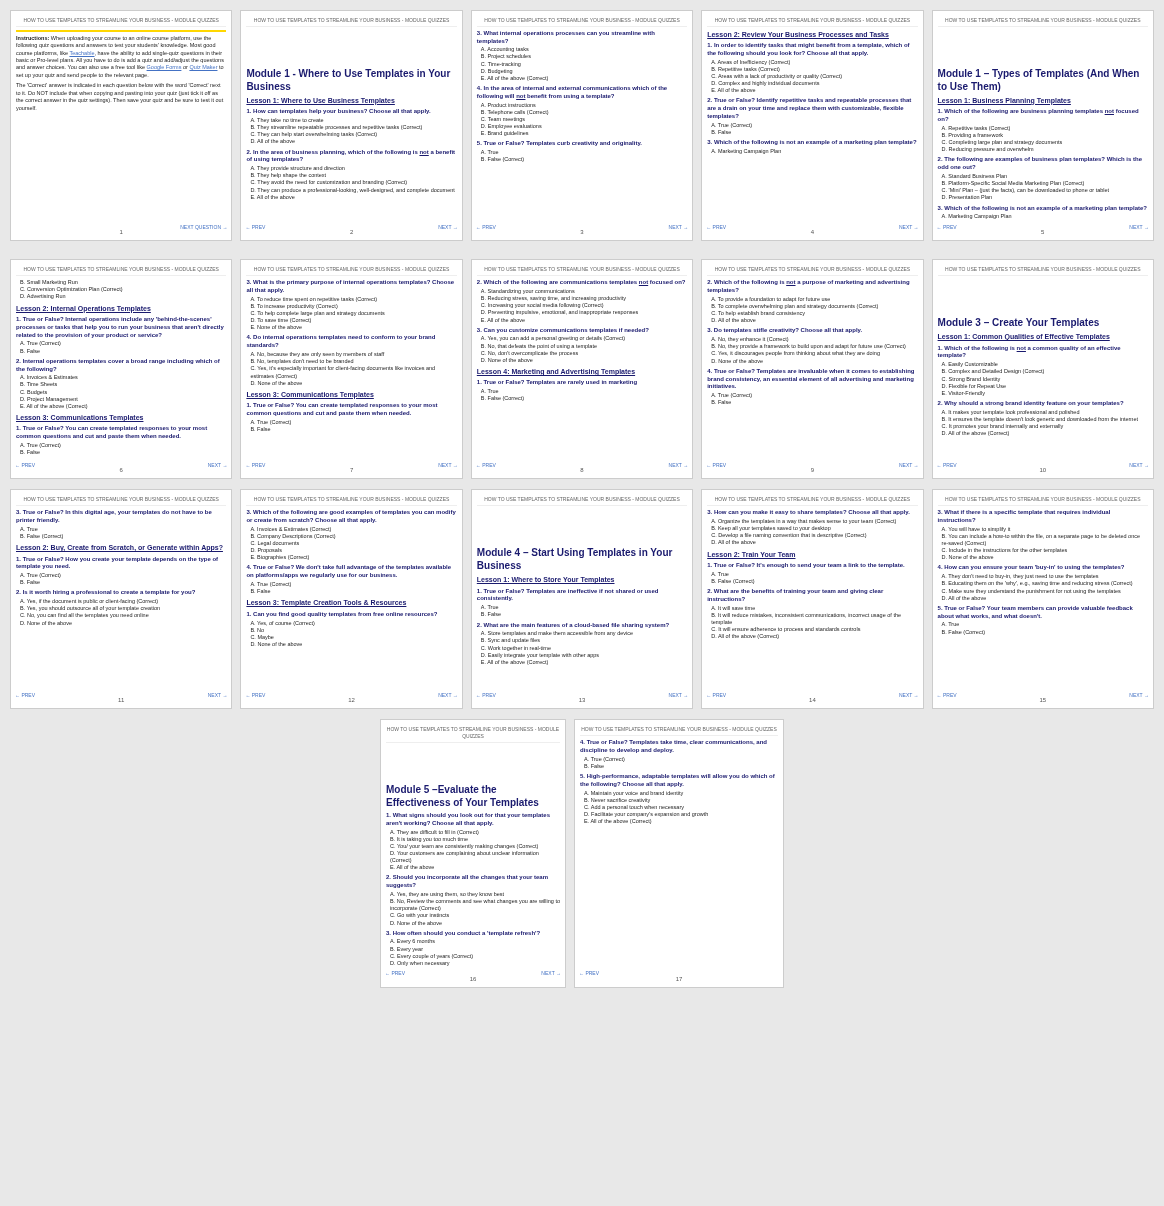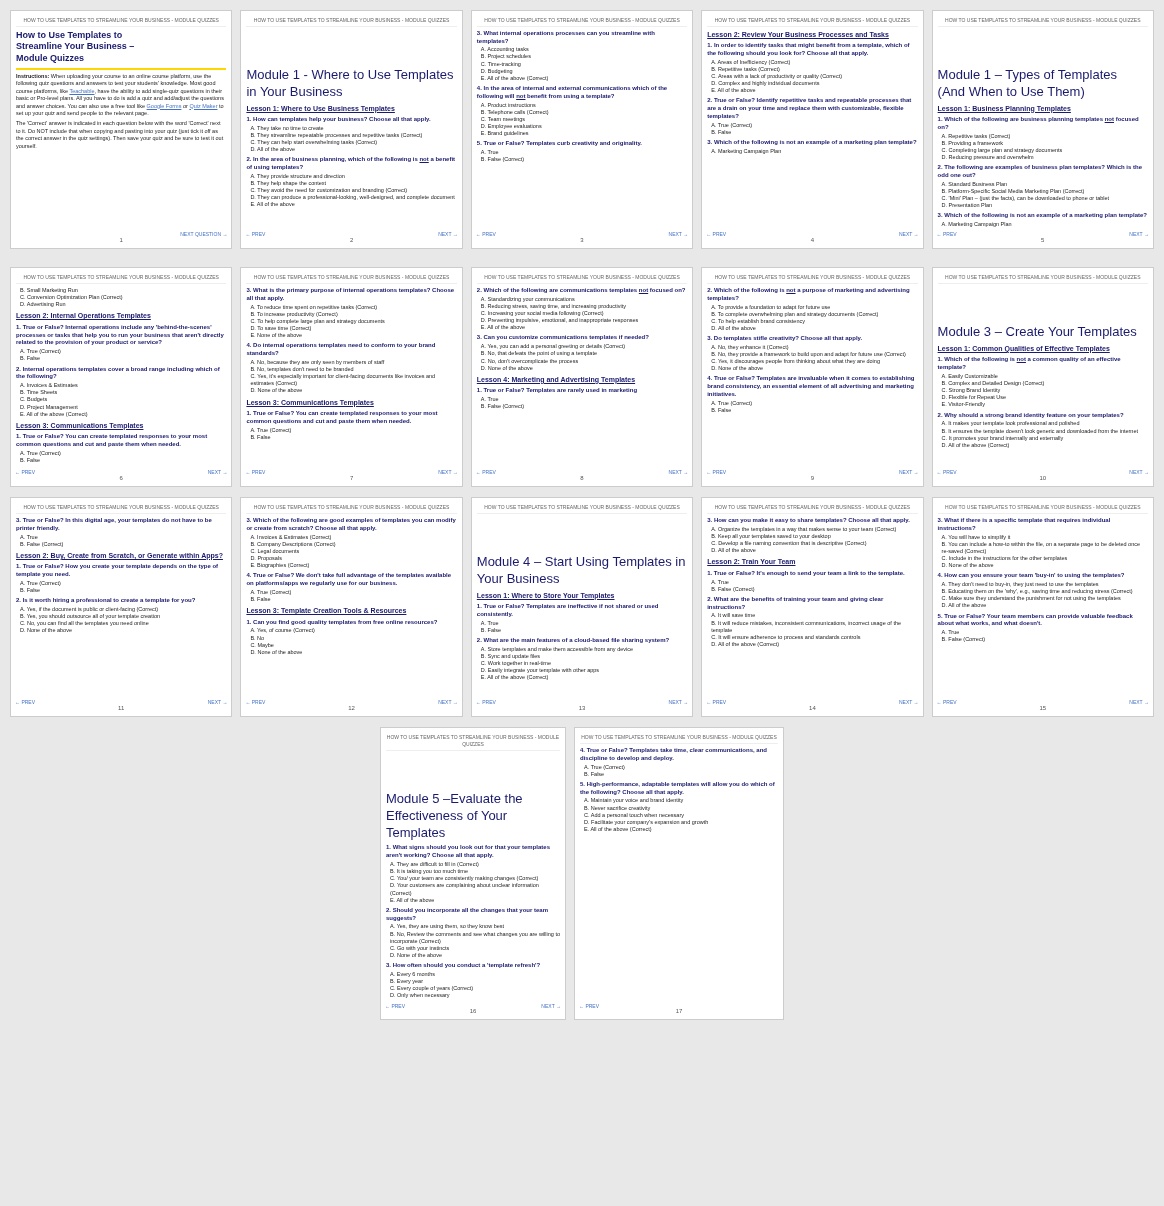--- a/index.html
+++ b/index.html
@@ -45,22 +45,22 @@
       bottom: 10px;
       left: 0;
       right: 0;
       display: flex;
       justify-content: space-between;
       padding: 0 4px;
       font-size: 5px;
       color: #4472c4;
     }
     .card-title {
-      font-size: 13px;
-      font-weight: normal;
+      font-size: 10px;
+      font-weight: bold;
       color: #1a1a6e;
       margin-bottom: 3px;
       line-height: 1.3;
       margin-top: 40px;
     }
     .card-title-lg {
       font-size: 9px;
       font-weight: bold;
       color: #1a1a6e;
       margin-bottom: 3px;
@@ -109,21 +109,20 @@
       margin: 3px 0;
     }
   </style>
 </head>
 <body>
 
 <div class="grid">
 
   <div class="page-card">
     <div class="top-label">HOW TO USE TEMPLATES TO STREAMLINE YOUR BUSINESS - MODULE QUIZZES</div>
-    <div class="card-title-lg">How to Use Templates to<br>Streamline Your Business –<br>Module Quizzes</div>
     <div class="yellow-line"></div>
     <div class="instructions">
       <b>Instructions:</b> When uploading your course to an online course platform, use the following quiz questions and answers to test your students' knowledge. Most good course platforms, like <a>Teachable</a>, have the ability to add single-quiz questions in their basic or Pro-level plans. All you have to do is add a quiz and add/adjust the questions and answer choices. You can also use a free tool like <a>Google Forms</a> or <a>Quiz Maker</a> to set up your quiz and send people to the relevant page.
     </div>
     <div class="instructions">
       The 'Correct' answer is indicated in each question below with the word 'Correct' next to it. Do NOT include that when copying and pasting into your quiz (just tick it off as the correct answer in the quiz settings). Then save your quiz and be sure to test it out yourself.
     </div>
     <div class="nav-links">
       <span></span>
       <span style="color:#4472c4;font-size:5px;">NEXT QUESTION →</span>

